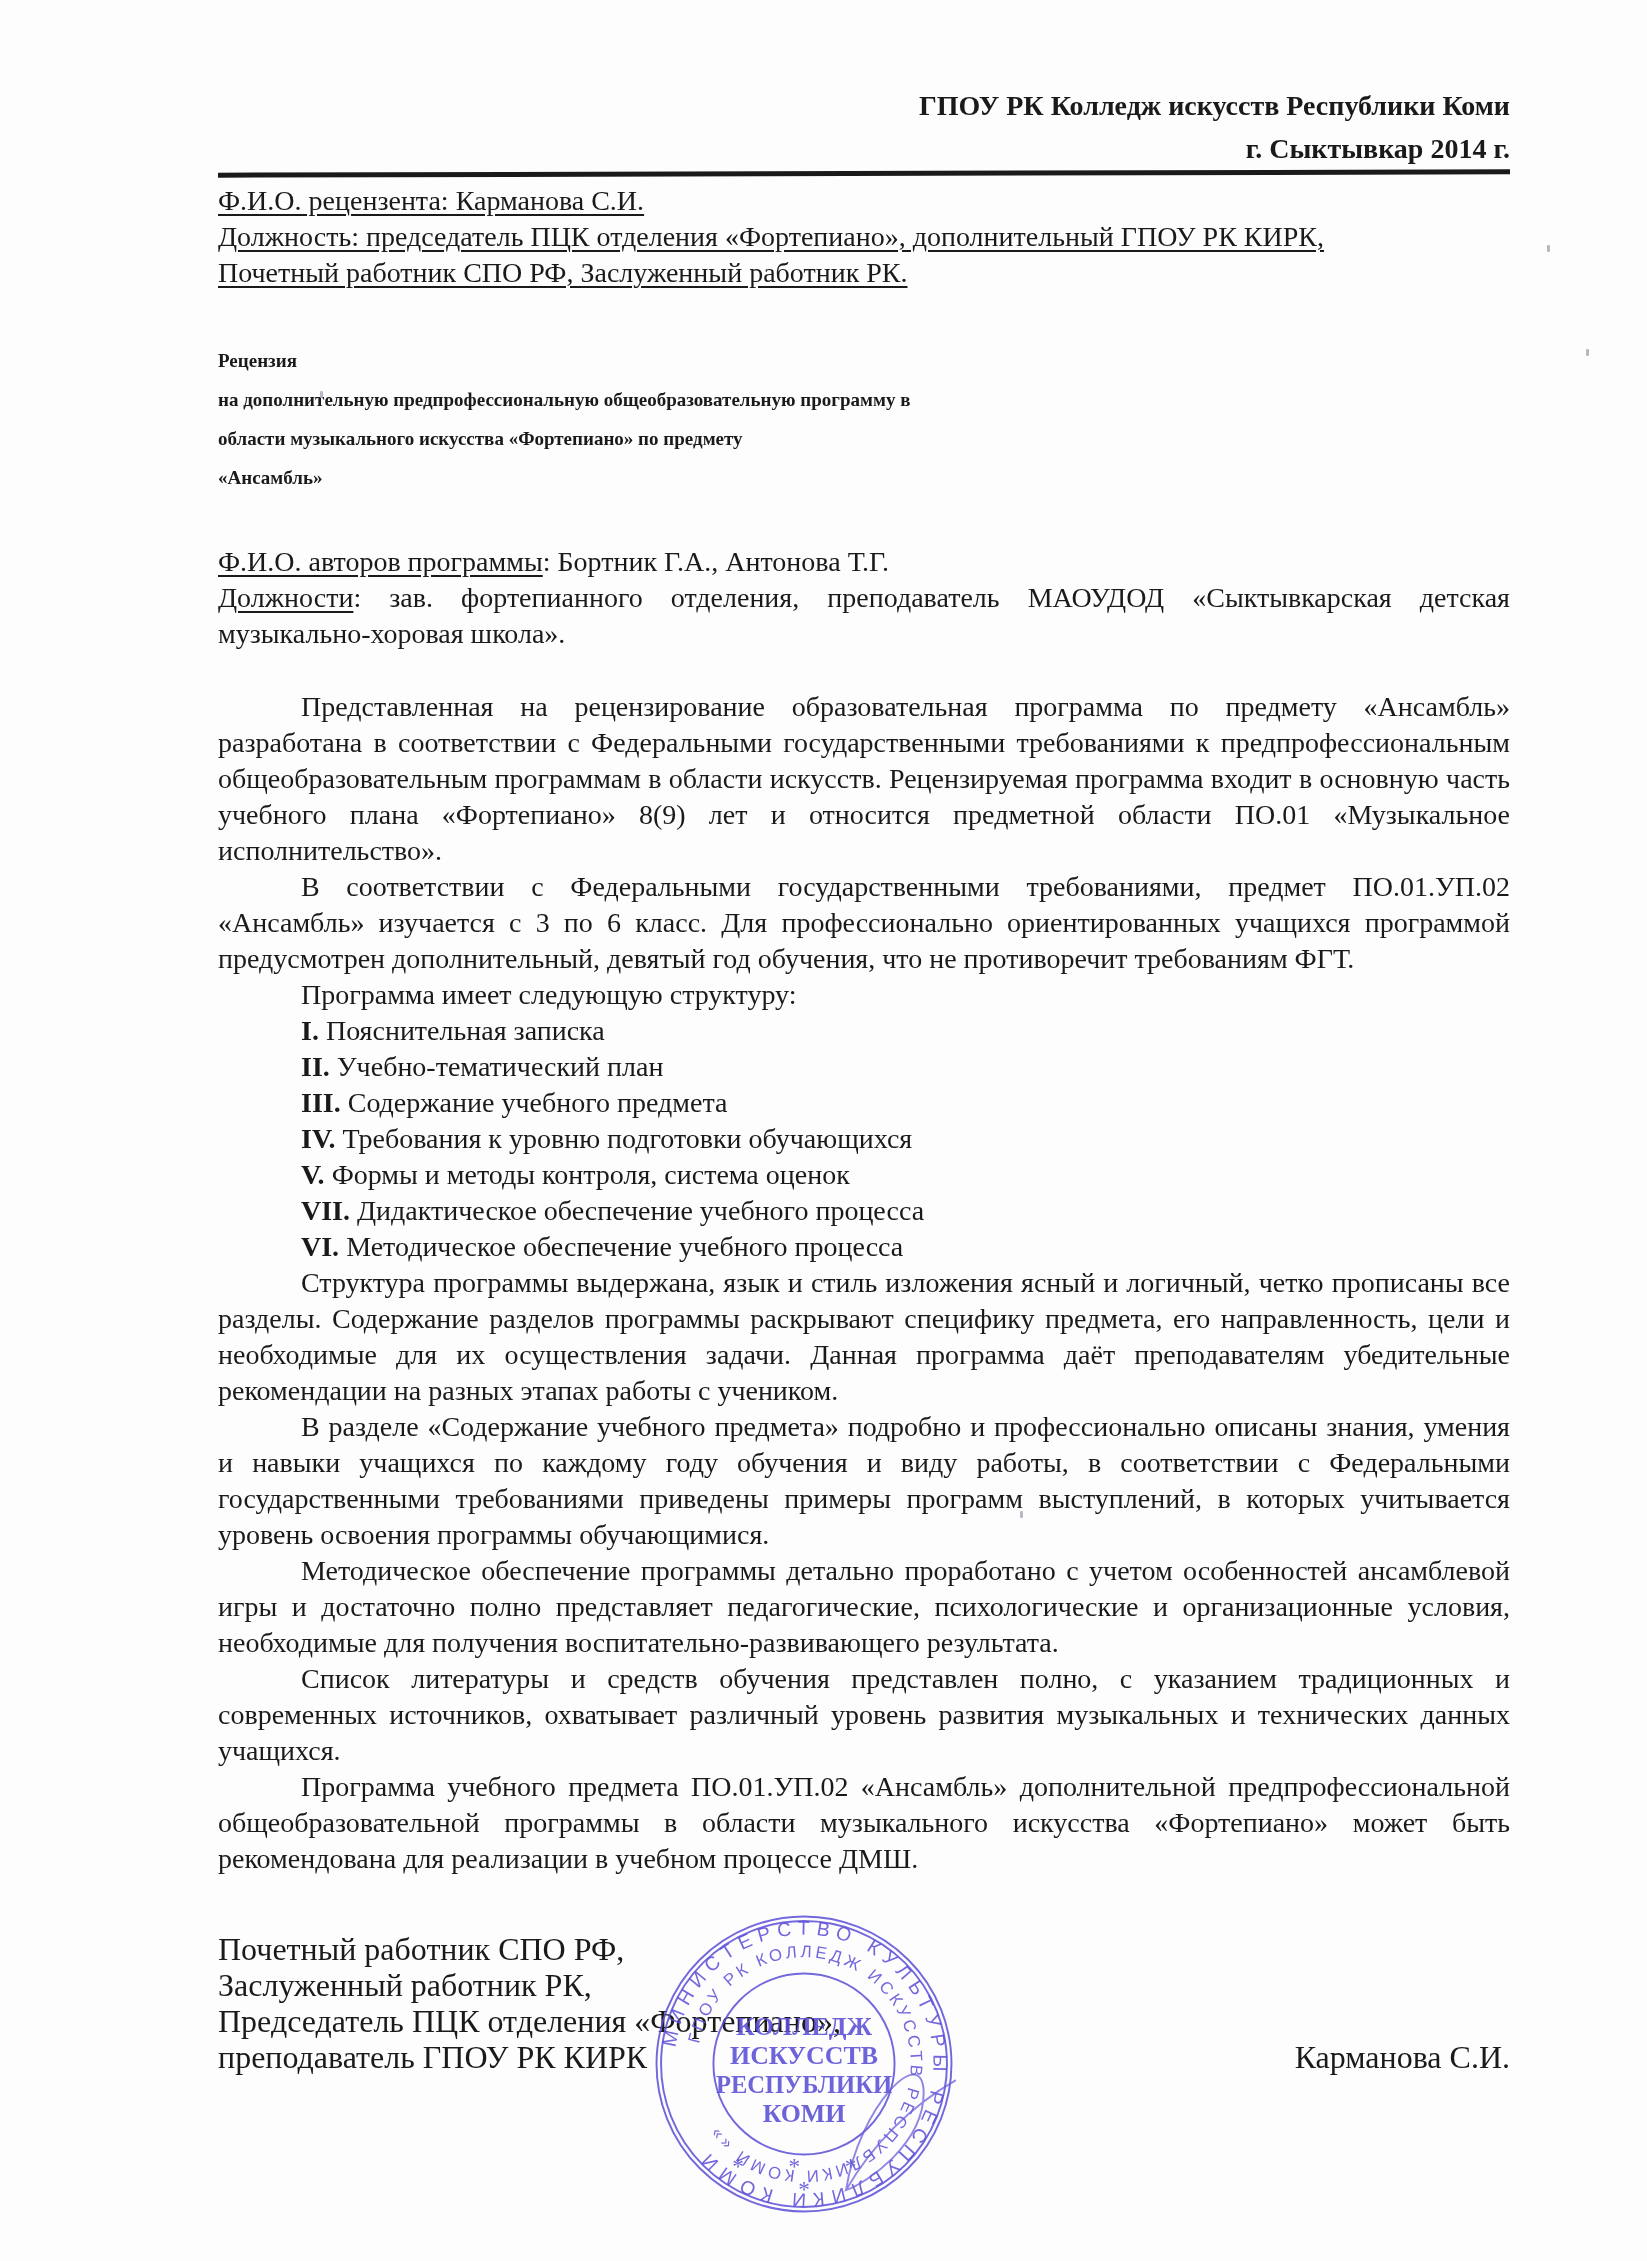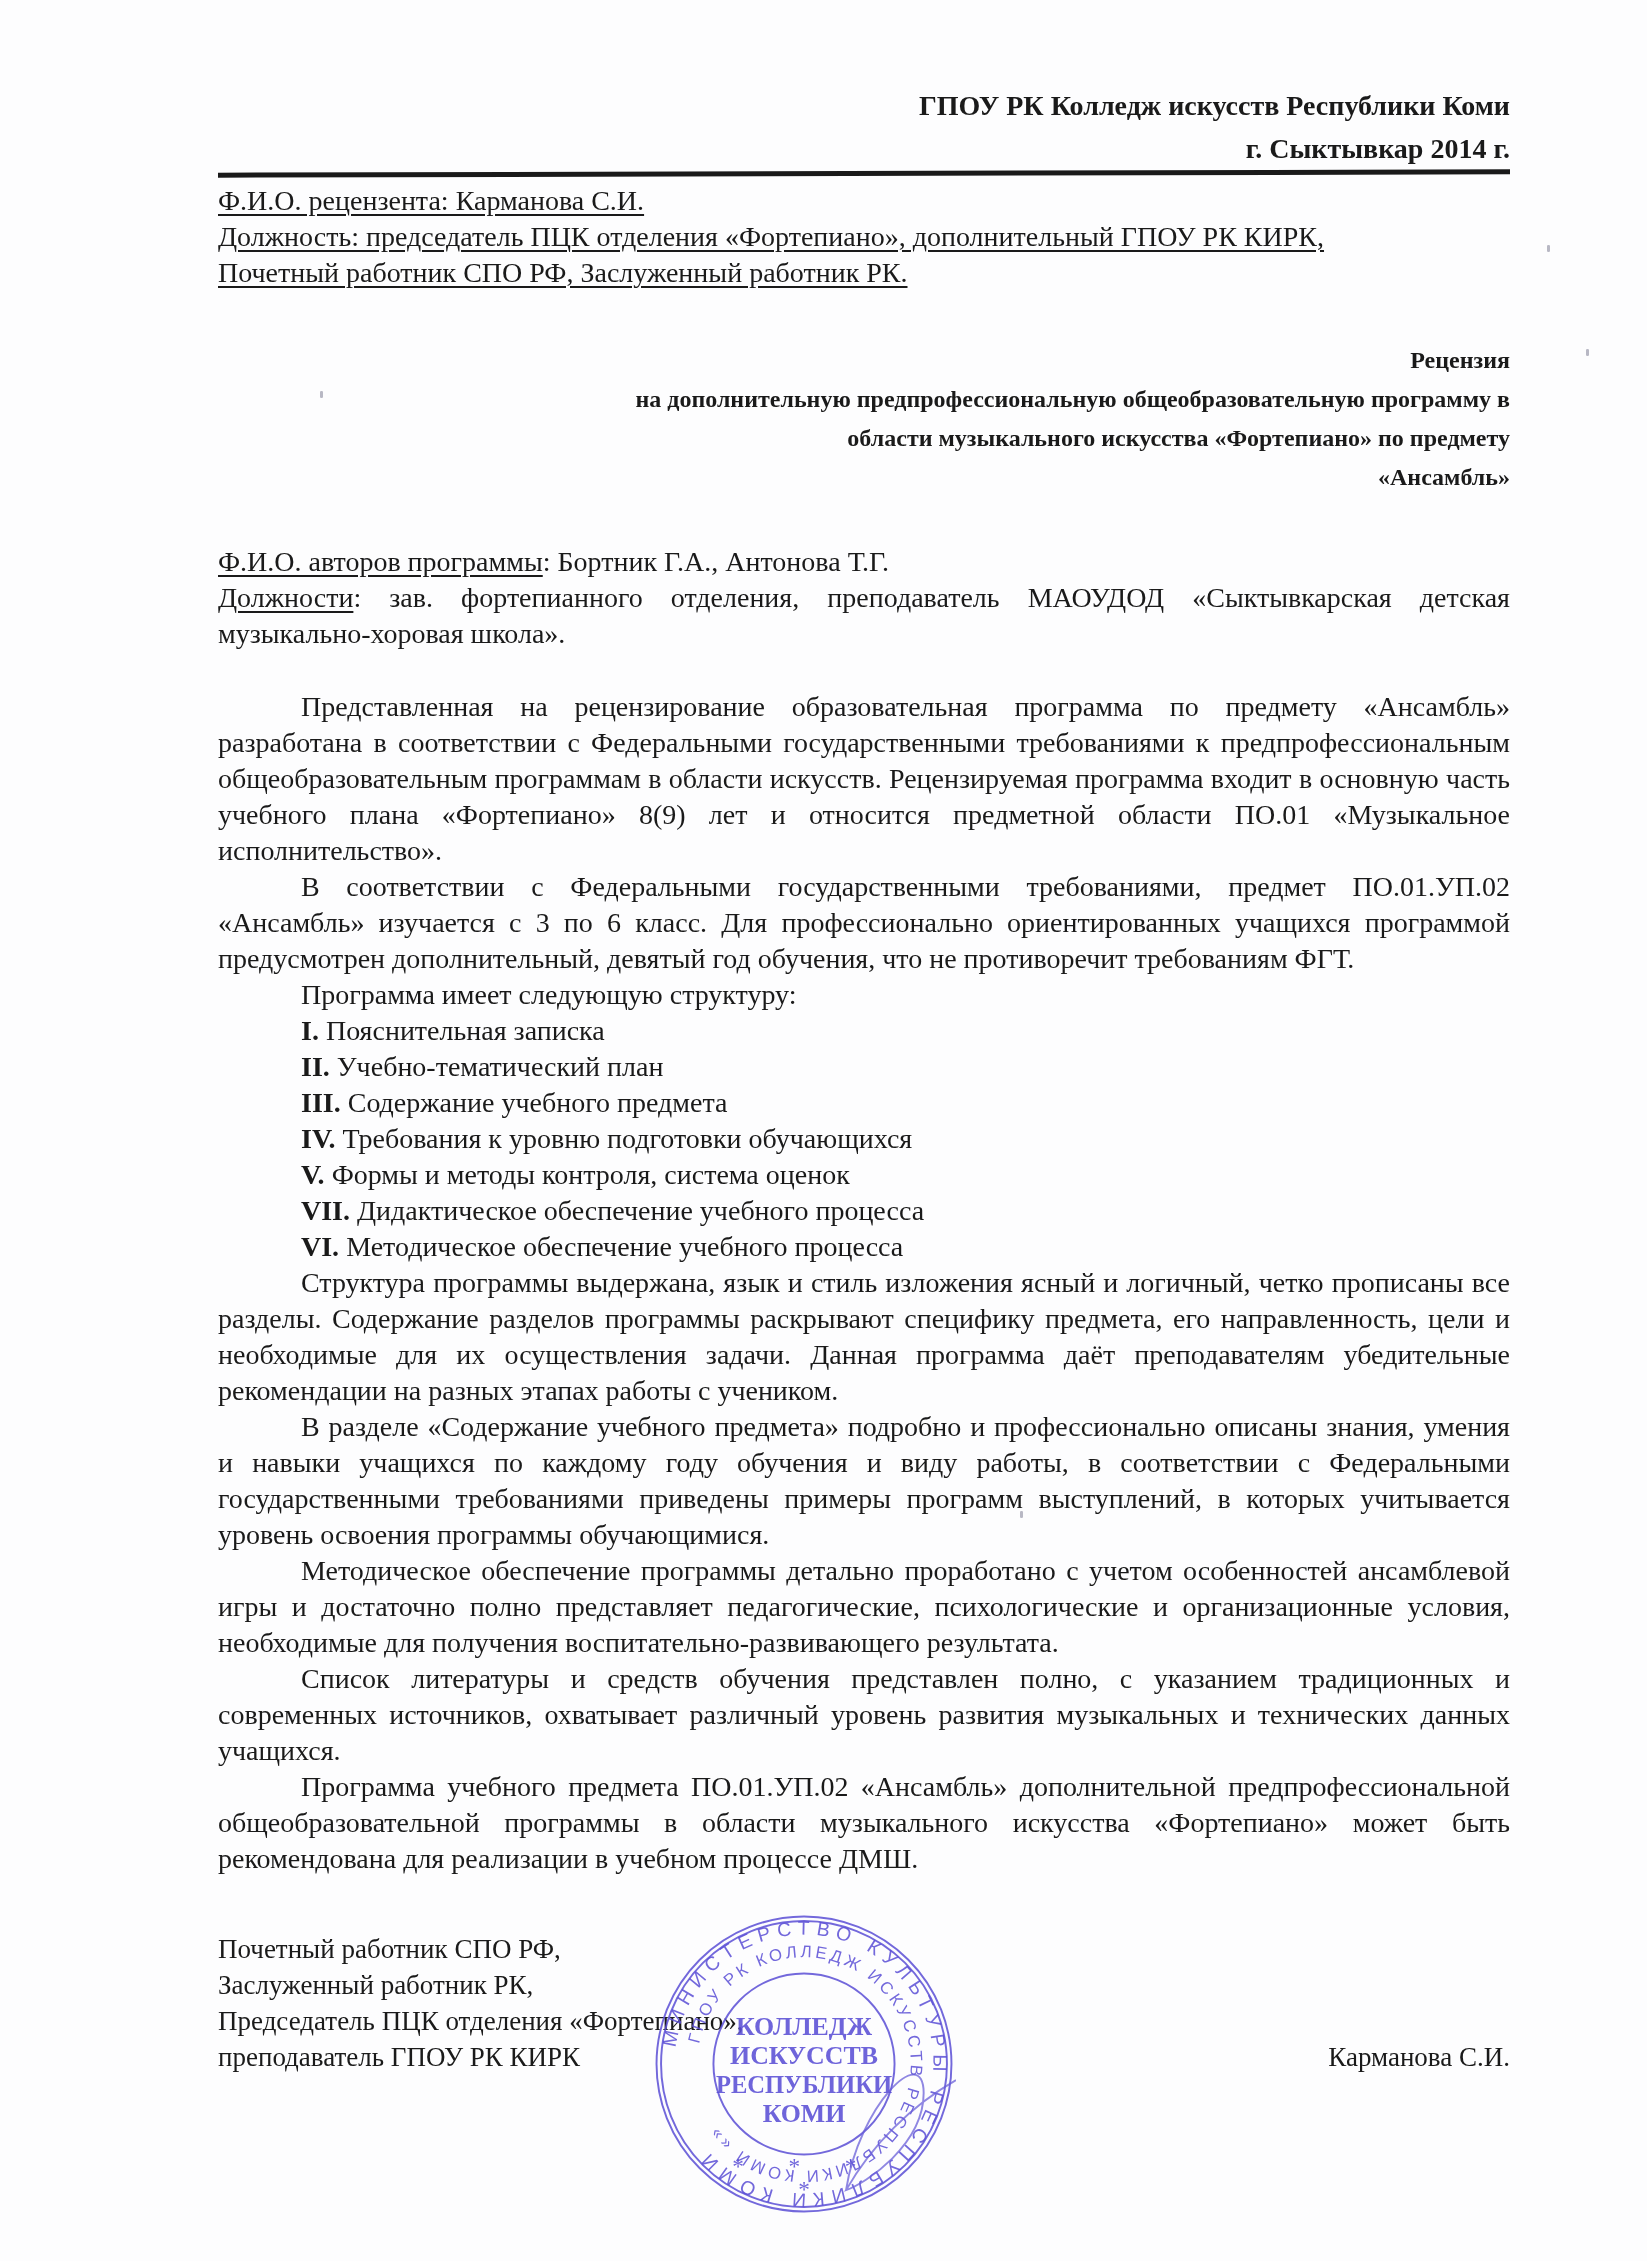--- a/index.html
+++ b/index.html
@@ -30,44 +30,44 @@
     transform: rotate(-0.15deg);
   }
   .info {
     font-size: 28px;
     line-height: 36px;
     margin-top: 7px;
   }
   .info .u { text-decoration: underline; text-underline-offset: 3.9px; text-decoration-thickness: 1.9px; }
   .justify { text-align: justify; text-align-last: left; }
   .title-block {
-    text-align: right;
+    text-align: left;
     font-weight: bold;
-    font-size: 24px;
+    font-size: 19px;
     line-height: 39px;
     margin-top: 50px;
   }
   .authors {
     font-size: 28px;
     line-height: 36px;
     margin-top: 47px;
   }
   .authors .u { text-decoration: underline; text-underline-offset: 3.9px; text-decoration-thickness: 1.9px; }
   .body {
     font-size: 28px;
     line-height: 36px;
     margin-top: 37px;
   }
   .body p { margin: 0; text-indent: 83px; text-align: justify; }
   .body .list-intro { text-indent: 83px; }
   .list { margin: 0; padding: 0; list-style: none; }
   .list li { padding-left: 83px; }
   .list .num { font-weight: bold; }
   .sign {
-    font-size: 27px;
+    font-size: 32px;
     line-height: 36px;
     margin-top: 54px;
     position: relative;
   }
   .sign-name {
     position: absolute;
     right: 0;
     bottom: 0;
   }
   .stamp {

